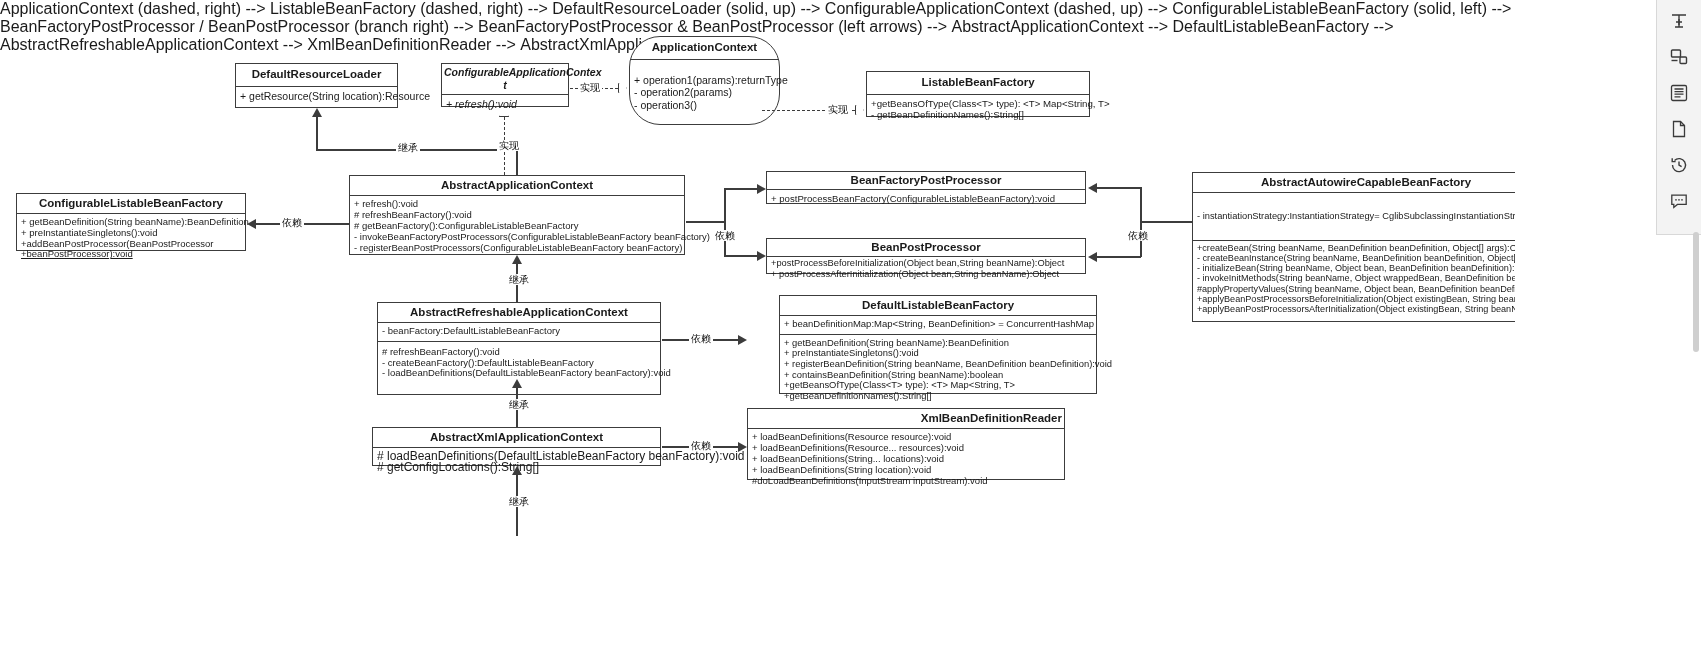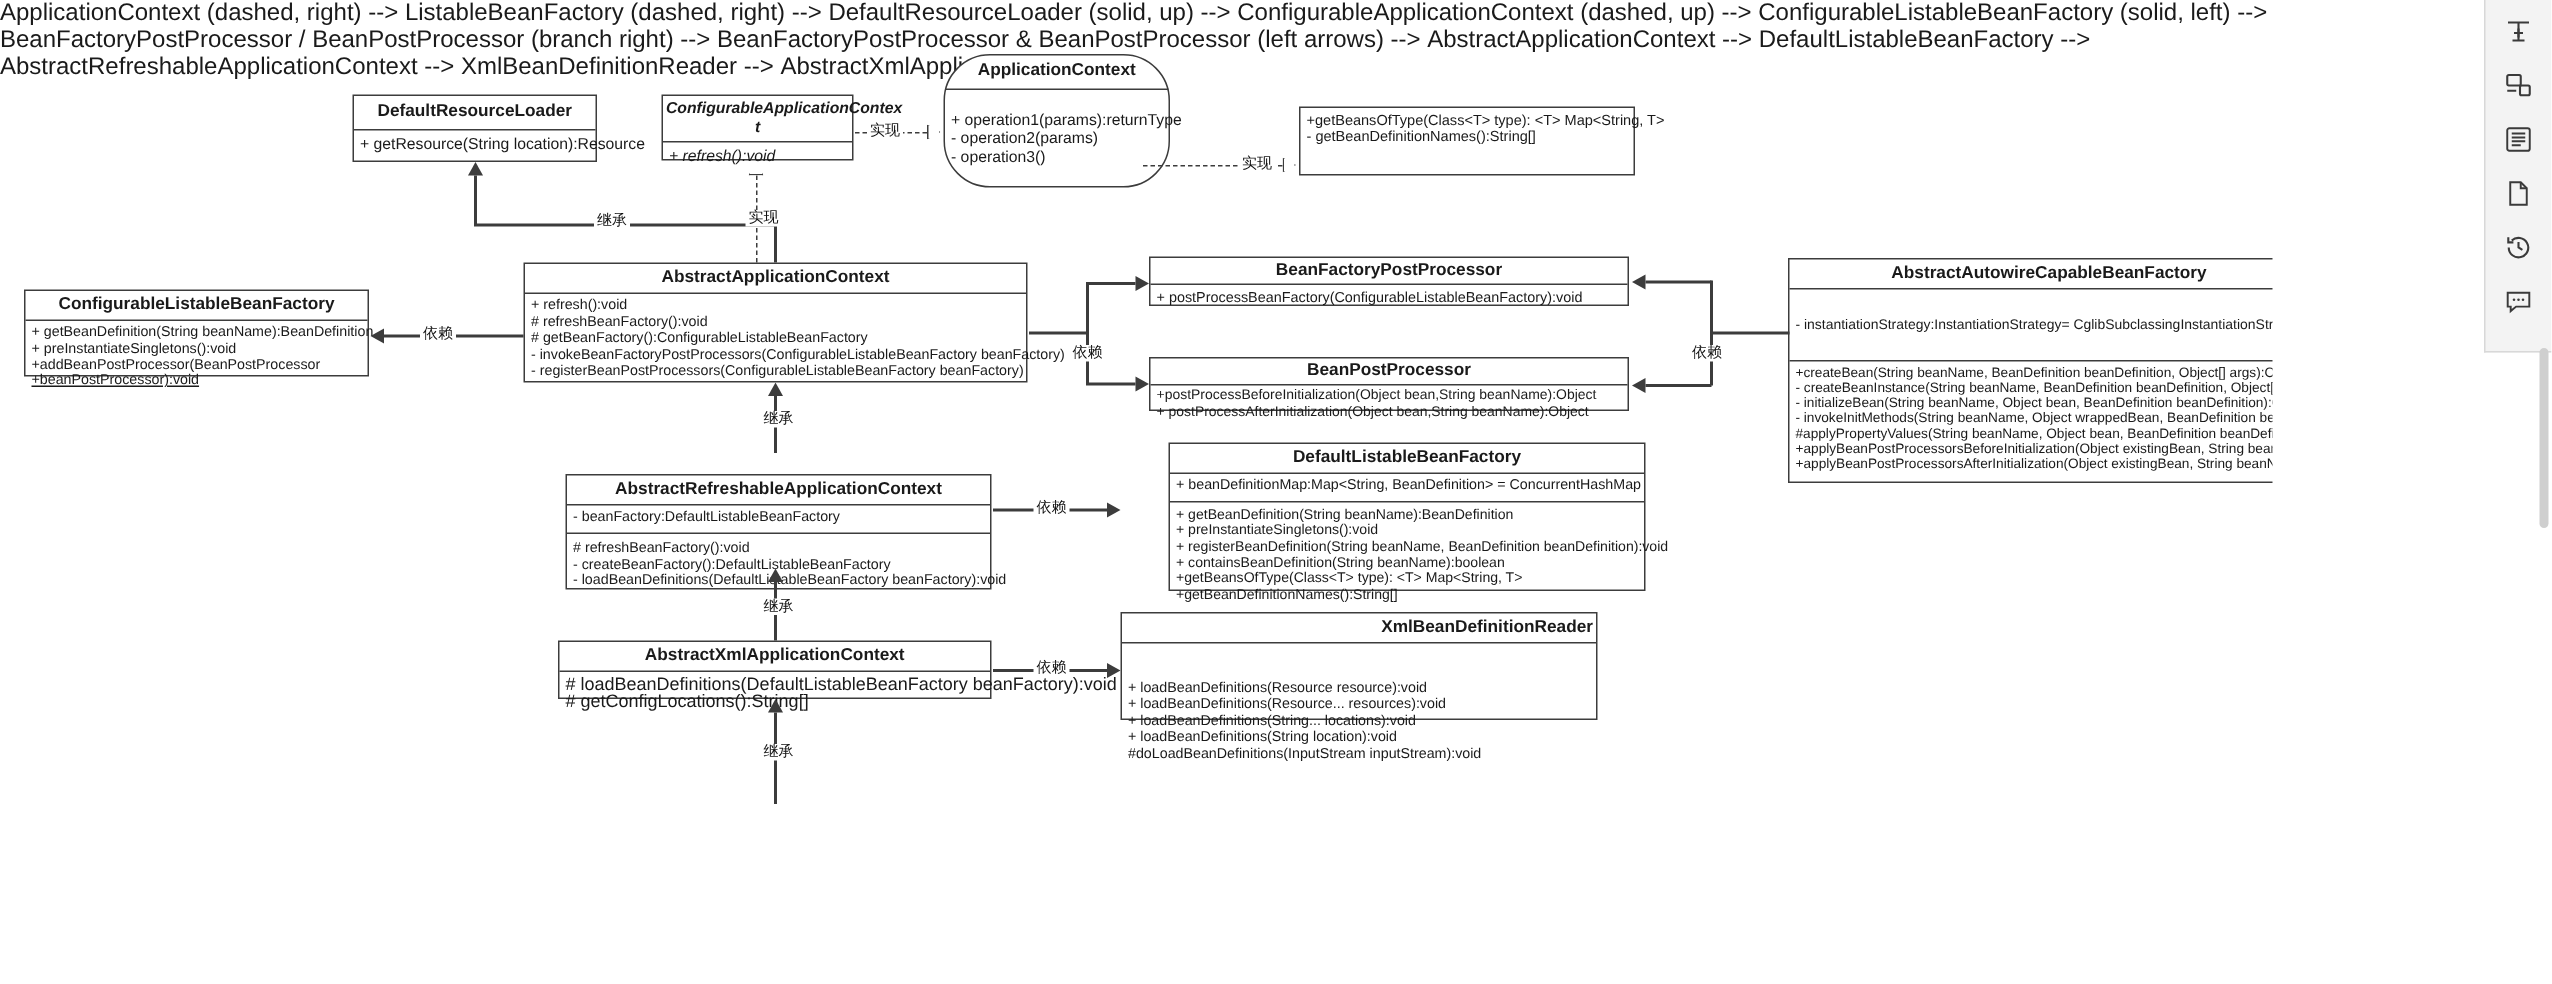--- a/index.html
+++ b/index.html
@@ -72,20 +72,21 @@
     <div class="hd">ApplicationContext</div>
     <div class="sec" style="padding-top:14px;">
       <div class="ln">+ operation1(params):returnType</div>
       <div class="ln">- operation2(params)</div>
       <div class="ln">- operation3()</div>
     </div>
   </div>
 
   
   <div class="cls" style="left:866px;top:71px;width:224px;height:46px;">
+    <div class="hd">ListableBeanFactory</div>
     <div class="sec" style="font-size:9.7px;line-height:11.4px;">
       <div class="ln">+getBeansOfType(Class&lt;T&gt; type): &lt;T&gt; Map&lt;String, T&gt;</div>
       <div class="ln">- getBeanDefinitionNames():String[]</div>
     </div>
   </div>
 
   
   <div class="cls" style="left:16px;top:193px;width:230px;height:58px;">
     <div class="hd" style="padding:3px 2px 3px;">ConfigurableListableBeanFactory</div>
     <div class="sec" style="font-size:9.5px;line-height:10.8px;">
@@ -136,21 +137,21 @@
       <div class="ln">- createBeanInstance(String beanName, BeanDefinition beanDefinition, Object[] args):Object</div>
       <div class="ln">- initializeBean(String beanName, Object bean, BeanDefinition beanDefinition):Object</div>
       <div class="ln">- invokeInitMethods(String beanName, Object wrappedBean, BeanDefinition beanDefinition):void</div>
       <div class="ln">#applyPropertyValues(String beanName, Object bean, BeanDefinition beanDefinition):void</div>
       <div class="ln">+applyBeanPostProcessorsBeforeInitialization(Object existingBean, String beanName):Object</div>
       <div class="ln">+applyBeanPostProcessorsAfterInitialization(Object existingBean, String beanName):Object</div>
     </div>
   </div>
 
   
-  <div class="cls" style="left:377px;top:302px;width:284px;height:77px;margin-top:14px;">
+  <div class="cls" style="left:377px;top:302px;width:284px;height:93px;">
     <div class="hd" style="padding:3px 2px 3px;">AbstractRefreshableApplicationContext</div>
     <div class="sec" style="font-size:9.5px;line-height:10.8px;">
       <div class="ln">- beanFactory:DefaultListableBeanFactory</div>
     </div>
     <div class="sec b" style="font-size:9.5px;line-height:10.8px;padding-top:5px;">
       <div class="ln">#  refreshBeanFactory():void</div>
       <div class="ln">- createBeanFactory():DefaultListableBeanFactory</div>
       <div class="ln">- loadBeanDefinitions(DefaultListableBeanFactory beanFactory):void</div>
     </div>
   </div>
@@ -176,21 +177,21 @@
     <div class="hd" style="padding:3px 2px 3px;">AbstractXmlApplicationContext</div>
     <div class="sec" style="font-size:12px;line-height:10.8px;">
       <div class="ln"># loadBeanDefinitions(DefaultListableBeanFactory beanFactory):void</div>
       <div class="ln"># getConfigLocations():String[]</div>
     </div>
   </div>
 
   
   <div class="cls" style="left:747px;top:408px;width:318px;height:72px;">
     <div class="hd" style="padding:3px 2px 3px;text-align:right;">XmlBeanDefinitionReader</div>
-    <div class="sec" style="font-size:9.5px;line-height:10.9px;margin-top:22px;">
+    <div class="sec" style="font-size:9.5px;line-height:10.9px;">
       <div class="ln">+ loadBeanDefinitions(Resource resource):void</div>
       <div class="ln">+ loadBeanDefinitions(Resource... resources):void</div>
       <div class="ln">+ loadBeanDefinitions(String... locations):void</div>
       <div class="ln">+ loadBeanDefinitions(String location):void</div>
       <div class="ln">#doLoadBeanDefinitions(InputStream inputStream):void</div>
     </div>
   </div>
 
   
 

